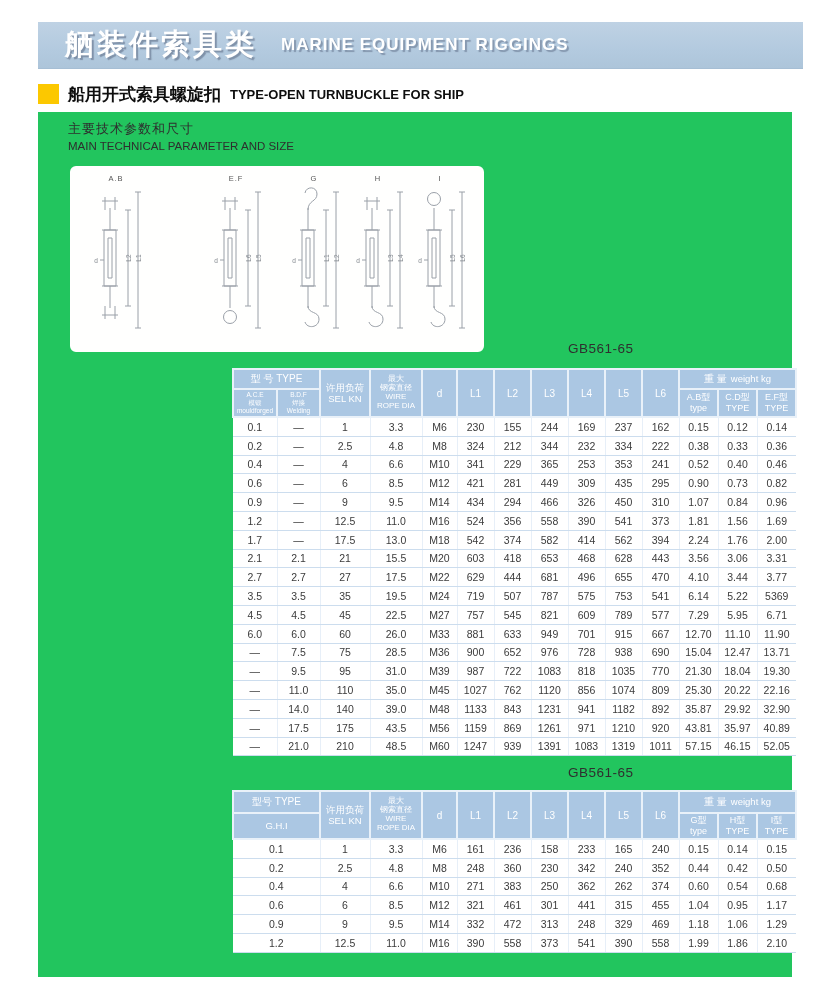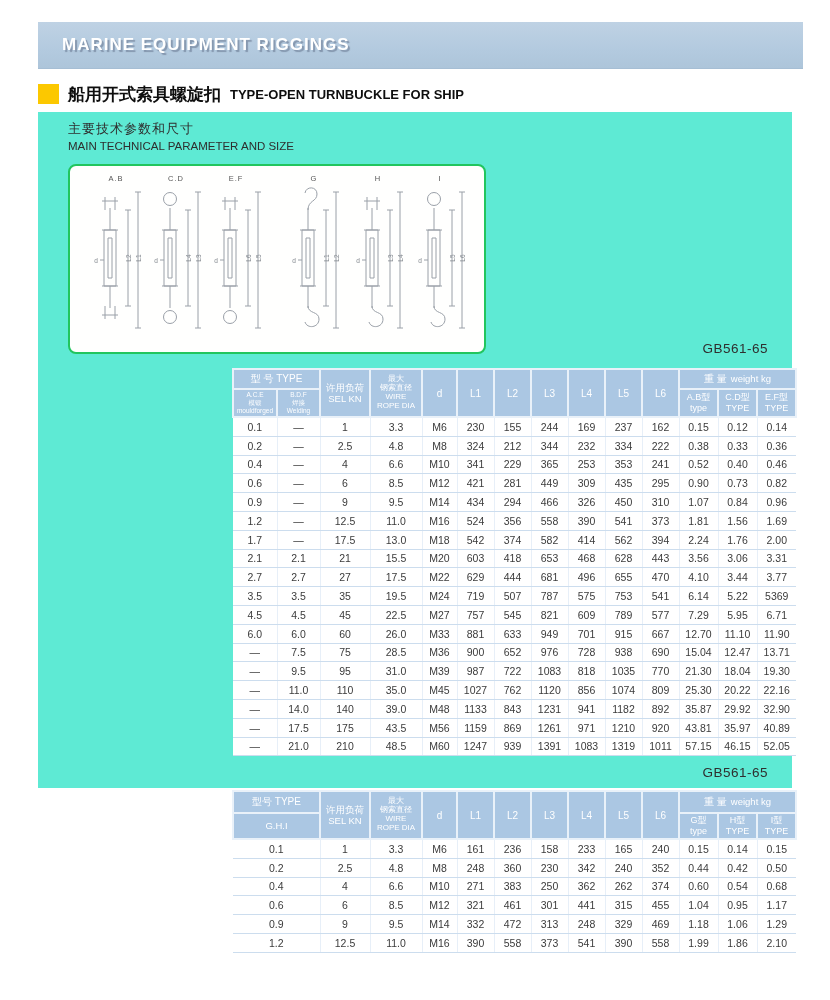--- a/index.html
+++ b/index.html
@@ -15,33 +15,33 @@
   .band-en{margin-left:24px;font-size:17px;font-weight:bold;color:#fff;
            letter-spacing:1px;text-shadow:2px 2px 1px rgba(100,115,140,.6);white-space:nowrap;}
 
   
   .subheader{position:absolute;left:38px;top:83px;height:22px;display:flex;align-items:center;}
   .bullet{width:21px;height:20px;background:#fcc800;}
   .sub-zh{margin-left:9px;font-size:17px;font-weight:bold;color:#0e0e0e;white-space:nowrap;}
   .sub-en{margin-left:9px;font-size:13px;font-weight:bold;color:#0e0e0e;white-space:nowrap;}
 
   
-  .panel{position:absolute;left:38px;top:112px;width:754px;height:676px;background:#5eead4;}
+  .panel{position:absolute;left:38px;top:112px;width:754px;height:865px;background:#22c55e;}
   .sec{position:absolute;left:30px;top:8px;color:#2e2e2e;}
   .sec-zh{font-size:13px;letter-spacing:1px;}
   .sec-en{font-size:11.5px;margin-top:2px;}
 
   
   .figure-box{position:absolute;left:30px;top:52px;width:414px;height:186px;
               background:#fffffe;border:2px solid #22c55e;border-radius:8px;}
   .fig{position:absolute;top:8px;width:56px;text-align:center;}
   .fig-label{font-size:7.5px;color:#555;height:10px;line-height:10px;letter-spacing:1px;}
 
   
-  .gb{position:absolute;width:200px;text-align:right;font-size:13.5px;color:#2f2f2f;letter-spacing:.5px;}
+  .gb{position:absolute;width:200px;text-align:left;font-size:13.5px;color:#2f2f2f;letter-spacing:.5px;}
   #gb1{left:530px;top:229px;}
   #gb2{left:530px;top:653px;}
 
   
   table{position:absolute;left:194px;border-collapse:collapse;table-layout:fixed;width:563px;}
   #t1{top:256px;}
   #t2{top:678px;}
   thead td{background:#abc7e3;color:#fff;text-align:center;vertical-align:middle;
            border:2px solid #e9f1f9;padding:0;overflow:hidden;}
   .b{display:block;}
@@ -52,20 +52,21 @@
   .h-wsub{font-size:9px;line-height:1.2;margin-top:40px;}
   .wt-en{margin-left:4px;font-size:9.5px;}
   tbody td{background:#fff;color:#3b3b3b;font-size:10.5px;text-align:center;
            height:17.8px;padding:0;border-right:1px solid #e7eff8;border-bottom:1px solid #ccddee;}
   tbody tr td:last-child{border-right:none;}
 </style>
 </head>
 <body>
 
 <div class="band">
+  <span class="band-zh">舾装件索具类</span>
   <span class="band-en">MARINE EQUIPMENT RIGGINGS</span>
 </div>
 
 <div class="subheader">
   <span class="bullet"></span>
   <span class="sub-zh">船用开式索具螺旋扣</span>
   <span class="sub-en">TYPE-OPEN TURNBUCKLE FOR SHIP</span>
 </div>
 
 <div class="panel">
@@ -80,34 +81,20 @@
           <path d="M16,46 h12 v56 h-12 z" fill="none" stroke="#9aa0a8" stroke-width="1"></path>
           <path d="M20,54 h4 v40 h-4 z" fill="none" stroke="#9aa0a8" stroke-width="1"></path>
           <path d="M22,24 v22 M22,102 v22" fill="none" stroke="#9aa0a8" stroke-width="1"></path>
           <path d="M14,46 h16 M14,102 h16" fill="none" stroke="#9aa0a8" stroke-width="1"></path>
           <path d="M17,26 V13 M27,26 V13 M14,17 h16" fill="none" stroke="#9aa0a8" stroke-width="1"></path>
           <path d="M17,122 v13 M27,122 v13 M14,131 h16" fill="none" stroke="#9aa0a8" stroke-width="1"></path>
           <path d="M40,26 v96 M37,26 h6 M37,122 h6" fill="none" stroke="#9aa0a8" stroke-width="1"></path>
           <text x="42.5" y="74" font-size="6.5" fill="#82878e" text-anchor="middle" transform="rotate(-90 42.5 74)">L2</text>
           <path d="M50,8 v136 M47,8 h6 M47,144 h6" fill="none" stroke="#9aa0a8" stroke-width="1"></path>
           <text x="52.5" y="74" font-size="6.5" fill="#82878e" text-anchor="middle" transform="rotate(-90 52.5 74)">L1</text>
-          <path d="M12,76 h4" fill="none" stroke="#9aa0a8" stroke-width="1"></path>
-          <text x="8" y="79" font-size="6.5" fill="#82878e" text-anchor="middle">d</text>
-        </svg></div>
-      <div class="fig" style="left: 78px;"><div class="fig-label">C.D</div><svg width="56" height="152">
-          <path d="M16,46 h12 v56 h-12 z" fill="none" stroke="#9aa0a8" stroke-width="1"></path>
-          <path d="M20,54 h4 v40 h-4 z" fill="none" stroke="#9aa0a8" stroke-width="1"></path>
-          <path d="M22,24 v22 M22,102 v22" fill="none" stroke="#9aa0a8" stroke-width="1"></path>
-          <path d="M14,46 h16 M14,102 h16" fill="none" stroke="#9aa0a8" stroke-width="1"></path>
-          <circle cx="22" cy="15" r="6.5" fill="none" stroke="#9aa0a8" stroke-width="1"></circle>
-          <circle cx="22" cy="133" r="6.5" fill="none" stroke="#9aa0a8" stroke-width="1"></circle>
-          <path d="M40,26 v96 M37,26 h6 M37,122 h6" fill="none" stroke="#9aa0a8" stroke-width="1"></path>
-          <text x="42.5" y="74" font-size="6.5" fill="#82878e" text-anchor="middle" transform="rotate(-90 42.5 74)">L4</text>
-          <path d="M50,8 v136 M47,8 h6 M47,144 h6" fill="none" stroke="#9aa0a8" stroke-width="1"></path>
-          <text x="52.5" y="74" font-size="6.5" fill="#82878e" text-anchor="middle" transform="rotate(-90 52.5 74)">L3</text>
           <path d="M12,76 h4" fill="none" stroke="#9aa0a8" stroke-width="1"></path>
           <text x="8" y="79" font-size="6.5" fill="#82878e" text-anchor="middle">d</text>
         </svg></div>
       <div class="fig" style="left: 138px;"><div class="fig-label">E.F</div><svg width="56" height="152">
           <path d="M16,46 h12 v56 h-12 z" fill="none" stroke="#9aa0a8" stroke-width="1"></path>
           <path d="M20,54 h4 v40 h-4 z" fill="none" stroke="#9aa0a8" stroke-width="1"></path>
           <path d="M22,24 v22 M22,102 v22" fill="none" stroke="#9aa0a8" stroke-width="1"></path>
           <path d="M14,46 h16 M14,102 h16" fill="none" stroke="#9aa0a8" stroke-width="1"></path>
           <path d="M17,26 V13 M27,26 V13 M14,17 h16" fill="none" stroke="#9aa0a8" stroke-width="1"></path>
           <circle cx="22" cy="133" r="6.5" fill="none" stroke="#9aa0a8" stroke-width="1"></circle>

